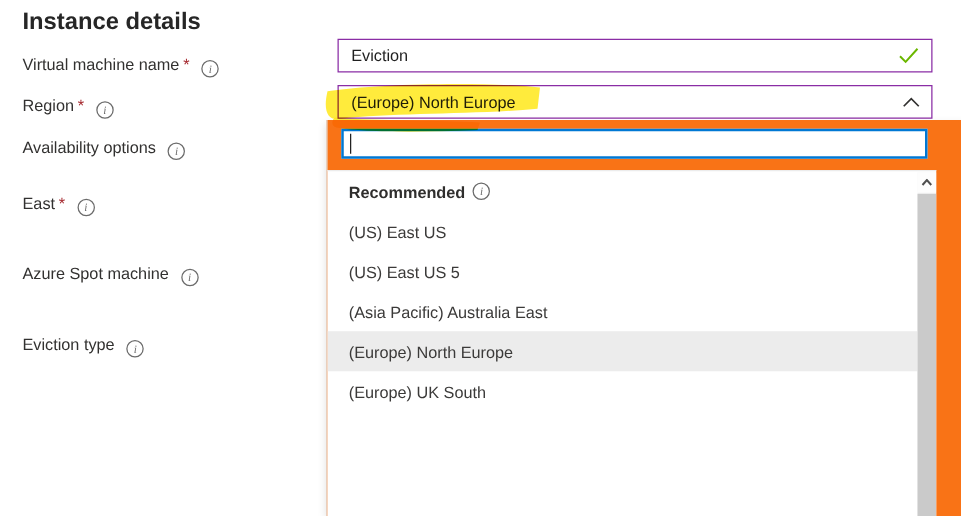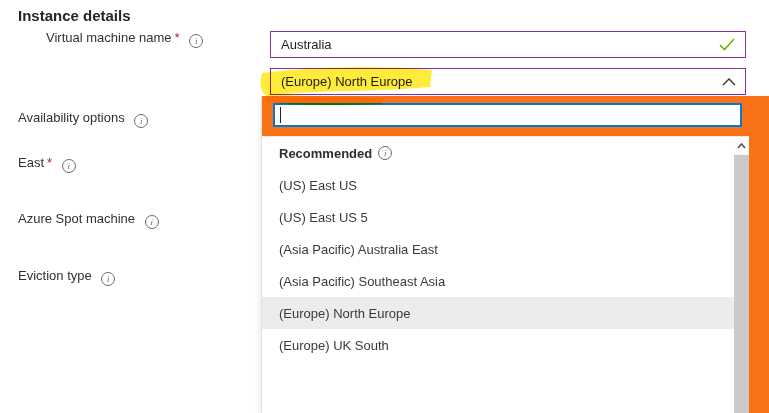--- a/index.html
+++ b/index.html
@@ -1,27 +1,27 @@
 <!DOCTYPE html>
 <html><head>
 <meta charset="utf-8">
 <style>
   * { margin:0; padding:0; box-sizing:border-box; }
   html,body { width:769px; height:413px; overflow:hidden; background:#fff;
               font-family:"Liberation Sans", sans-serif; color:#323130; }
   .stage { position:relative; width:769px; height:413px; }
 
   
-  .section-title { position:absolute; left:18px; top:7px; font-size:15px; font-weight:bold; color:#262626; }
+  .section-title { position:absolute; left:18px; top:7px; font-size:19px; font-weight:bold; color:#262626; }
   .field-label { position:absolute; left:18px; font-size:13px; color:#323130; white-space:nowrap; }
   .field-label .req { color:#a4262c; margin-left:3px; }
   .info-icon { display:inline-block; width:14px; height:14px; margin-left:6px; border:1px solid #6b6b6b;
                border-radius:50%; font-size:9px; line-height:12px; text-align:center; color:#6b6b6b;
                font-style:italic; font-family:"Liberation Serif", serif; vertical-align:-2px; }
-  .lbl-vm  { top:30px;margin-left:28px; }
+  .lbl-vm  { top:44px; }
   .lbl-region { top:77px; }
   .lbl-avail { top:110px; }
   .lbl-image { top:155px; }
   .lbl-spot { top:211px; }
   .lbl-evtype { top:252px;margin-top:16px; }
   .lbl-evpolicy { top:373px; }
 
   
   .vm-input { position:absolute; left:270px; top:31px; width:476px; height:27px;
               border:1.5px solid #8a2da5; background:#fff; display:flex; align-items:center;
@@ -65,39 +65,43 @@
 <body>
 
 <div class="stage">
 
   <div class="section-title">Instance details</div>
 
   <div class="field-label lbl-vm">
     <span>Virtual machine name</span><span class="req">*</span>
     <span class="info-icon">i</span>
   </div>
+  <div class="field-label lbl-region">
+    <span>Region</span><span class="req">*</span>
+    <span class="info-icon">i</span>
+  </div>
   <div class="field-label lbl-avail">
     <span>Availability options</span>
     <span class="info-icon">i</span>
   </div>
   <div class="field-label lbl-image">
     <span>East</span><span class="req">*</span>
     <span class="info-icon">i</span>
   </div>
   <div class="field-label lbl-spot">
     <span>Azure Spot machine</span>
     <span class="info-icon">i</span>
   </div>
   <div class="field-label lbl-evtype">
     <span>Eviction type</span>
     <span class="info-icon">i</span>
   </div>
 
   <div class="vm-input">
-    <span>Australia</span>
+    <span>Eviction</span>
     <svg class="vm-check" viewBox="0 0 16 13">
       <path d="M1 7 L5.5 11.5 L15 1" stroke="#6bb700" stroke-width="1.6" fill="none"></path>
     </svg>
   </div>
 
   <div class="region-box">
     <span>(Europe) North Europe</span>
     <svg class="region-chevron" viewBox="0 0 14 10">
       <path d="M1 8 L7 2 L13 8" stroke="#323130" stroke-width="1.4" fill="none"></path>
     </svg>
@@ -108,21 +112,20 @@
     <div class="caret"></div>
 
     <div class="listbox">
       <div class="opt-row group">
         <span>Recommended</span>
         <span class="info-icon">i</span>
       </div>
       <div class="opt-row">(US) East US</div>
       <div class="opt-row">(US) East US 5</div>
       <div class="opt-row">(Asia Pacific) Australia East</div>
-      <div class="opt-row">(Asia Pacific) Southeast Asia</div>
       <div class="opt-row selected">(Europe) North Europe</div>
       <div class="opt-row">(Europe) UK South</div>
 
       <div class="scrollbar">
         <div class="scroll-btn-up">
           <svg width="9" height="6" viewBox="0 0 9 6">
             <path d="M1 5 L4.5 1 L8 5" stroke="#505050" stroke-width="1.6" fill="none"></path>
           </svg>
         </div>
         <div class="scroll-thumb"></div>

